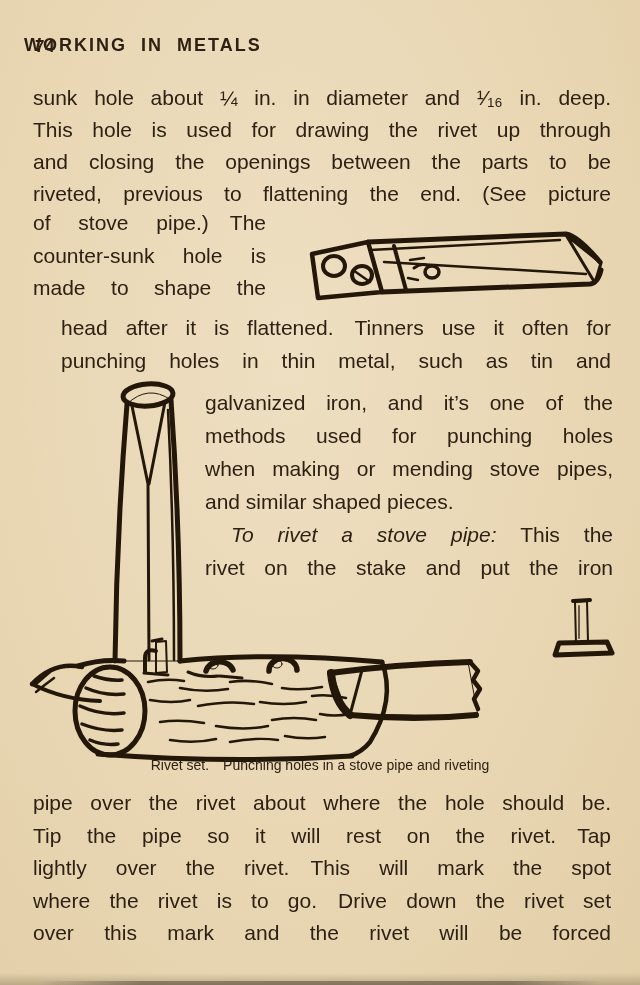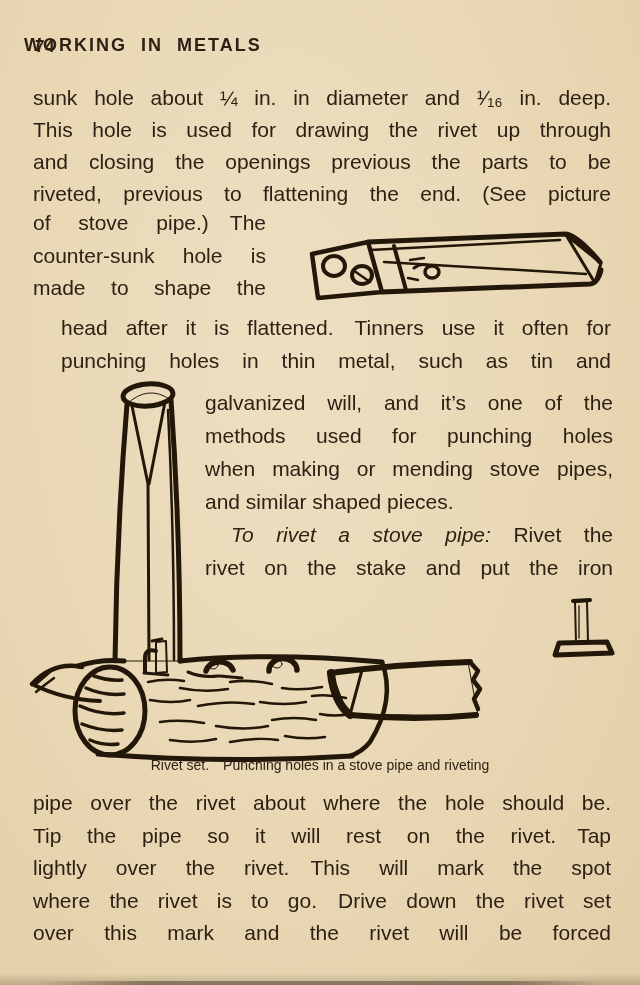--- a/index.html
+++ b/index.html
@@ -57,43 +57,43 @@
 <body>
 
 <div class="page">
 
   <div class="pagenum">74</div>
   <div class="running-title">WORKING IN METALS</div>
 
   <div class="block b1">
     <div class="line">sunk hole about ¼ in. in diameter and ¹⁄₁₆ in. deep.</div>
     <div class="line">This hole is used for drawing the rivet up through</div>
-    <div class="line">and closing the openings previous the parts to be</div>
+    <div class="line">and closing the openings between the parts to be</div>
     <div class="line">riveted, previous to flattening the end. (See picture</div>
   </div>
 
   <div class="block b2">
     <div class="line">of stove pipe.) The</div>
     <div class="line">counter-sunk hole is</div>
     <div class="line">made to shape the</div>
   </div>
 
   <div class="block b3">
     <div class="line">head after it is flattened. Tinners use it often for</div>
     <div class="line">punching holes in thin metal, such as tin and</div>
   </div>
 
   <div class="block b4">
-    <div class="line">galvanized will, and it’s one of the</div>
+    <div class="line">galvanized iron, and it’s one of the</div>
     <div class="line">methods used for punching holes</div>
     <div class="line">when making or mending stove pipes,</div>
     <div class="line noj">and similar shaped pieces.</div>
     <div class="line indent">
       <span class="ital">To rivet a stove pipe:</span>
-      <span>Rivet the</span>
+      <span>This the</span>
     </div>
     <div class="line">rivet on the stake and put the iron</div>
   </div>
 
   <svg class="illus" style="left:298px; top:228px;" width="322" height="84" viewBox="0 0 322 84">
     <g>
       <path d="M14,26 L70,14 L84,64 L20,70 Z" stroke-width="4.5"></path>
       <ellipse cx="36" cy="38" rx="11" ry="10" stroke-width="4"></ellipse>
       <ellipse cx="64" cy="47" rx="10" ry="9" stroke-width="4"></ellipse>
       <path d="M55,42 L72,54" stroke-width="2.5"></path>

